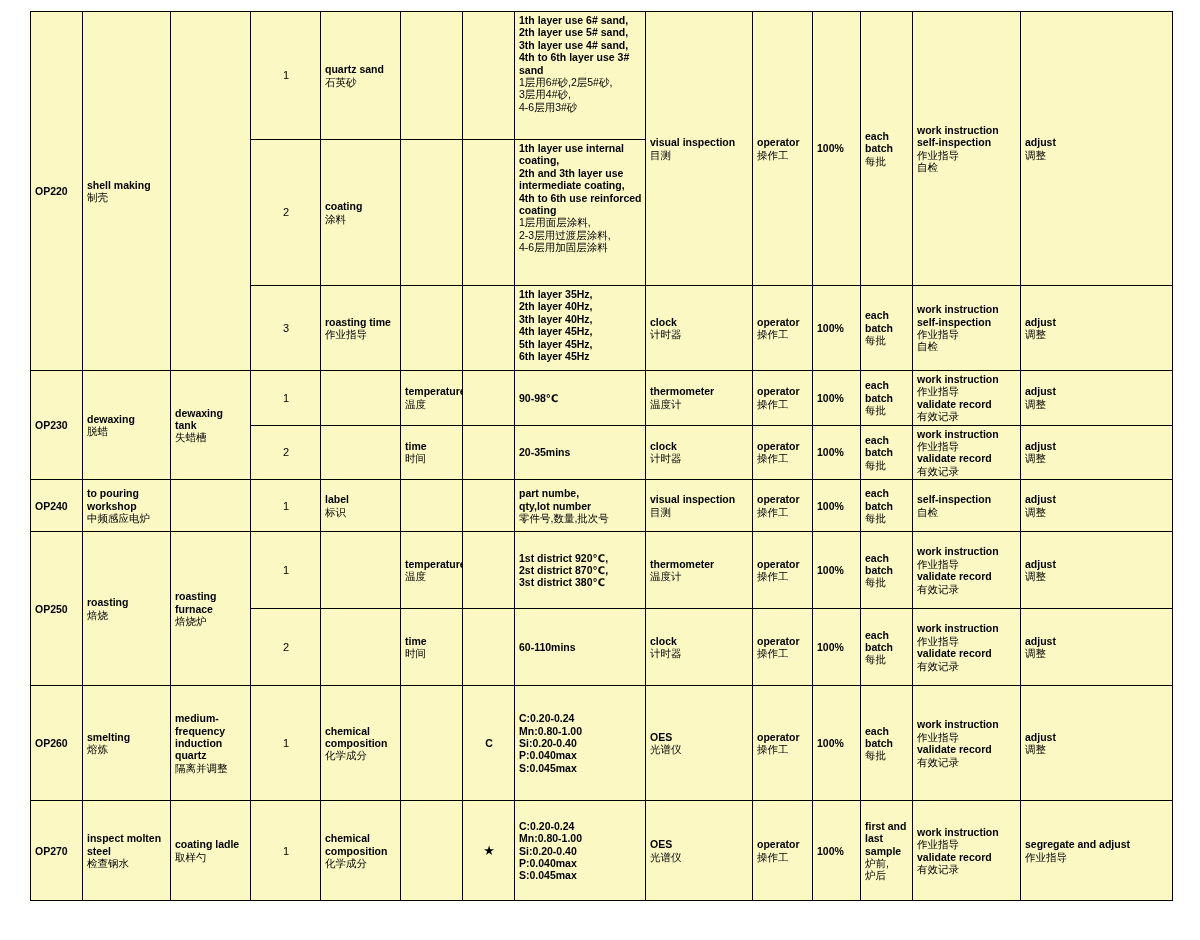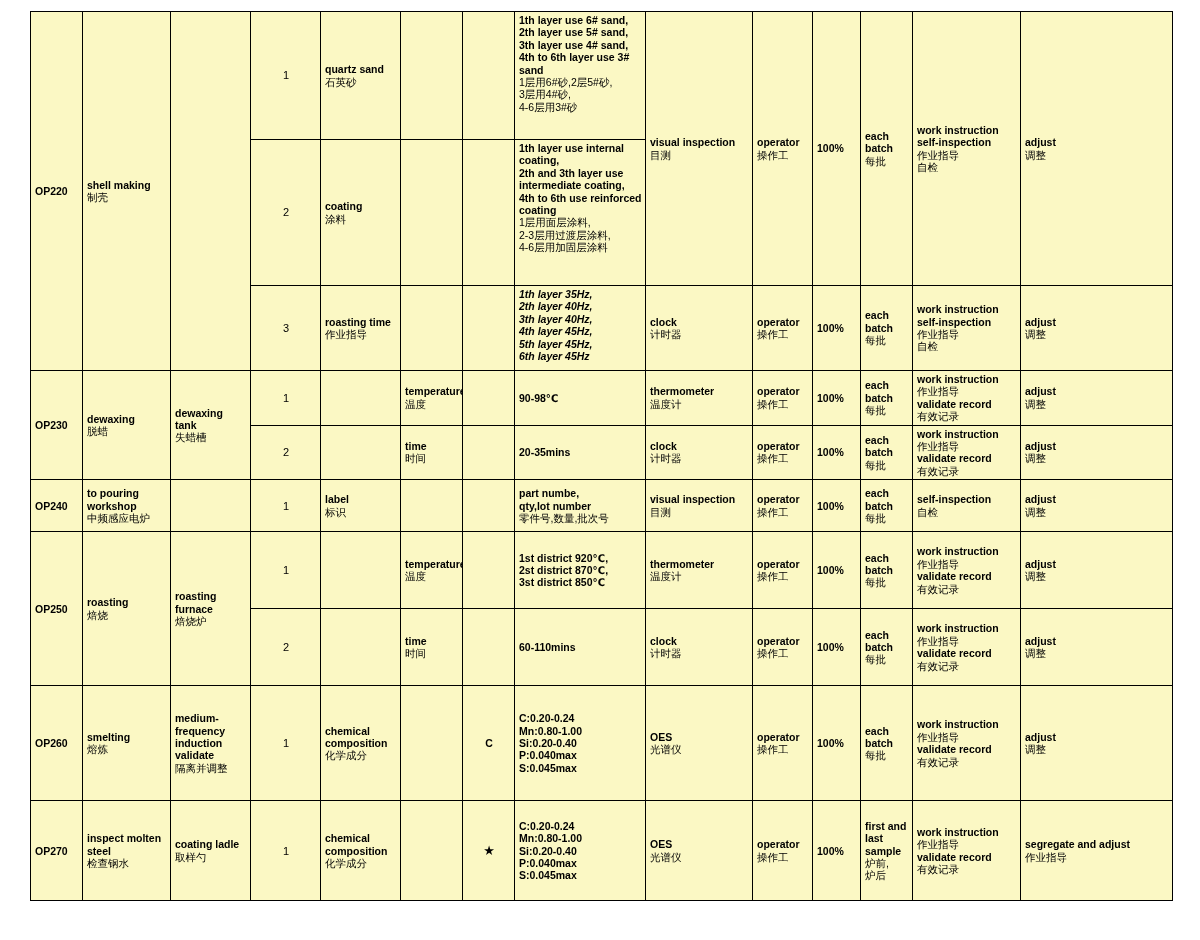--- a/index.html
+++ b/index.html
@@ -166,21 +166,21 @@
       <div class="en">roasting time</div>
       <div class="cn">作业指导</div>
     </td>
     <td>
       <div class="en"></div>
       <div class="cn"></div>
     </td>
     <td class="ctr">
       <span class="star"></span>
     </td>
-    <td style="vertical-align:top;font-style:italic;">
+    <td style="vertical-align:top;">
       <div class="en">1th layer 35Hz,
 2th layer 40Hz,
 3th layer 40Hz,
 4th layer 45Hz,
 5th layer 45Hz,
 6th layer 45Hz</div>
       <div class="cn"></div>
     </td>
     <td>
       <div class="en">clock</div>
@@ -390,21 +390,21 @@
     <td>
       <div class="en">temperature</div>
       <div class="cn">温度</div>
     </td>
     <td class="ctr">
       <span class="star"></span>
     </td>
     <td>
       <div class="en">1st district 920℃,
 2st district 870℃,
-3st district 850℃</div>
+3st district 380℃</div>
       <div class="cn"></div>
     </td>
     <td>
       <div class="en">thermometer</div>
       <div class="cn">温度计</div>
     </td>
     <td>
       <div class="en">operator</div>
       <div class="cn">操作工</div>
     </td>
@@ -475,21 +475,21 @@
 
   <tr style="height:115px;">
     <td>
       <span class="en">OP260</span>
     </td>
     <td>
       <div class="en">smelting</div>
       <div class="cn">熔炼</div>
     </td>
     <td>
-      <div class="en">medium-frequency induction validate</div>
+      <div class="en">medium-frequency induction quartz</div>
       <div class="cn">隔离并调整</div>
     </td>
     <td class="ctr">
       <span class="num">1</span>
     </td>
     <td>
       <div class="en">chemical composition</div>
       <div class="cn">化学成分</div>
     </td>
     <td>

